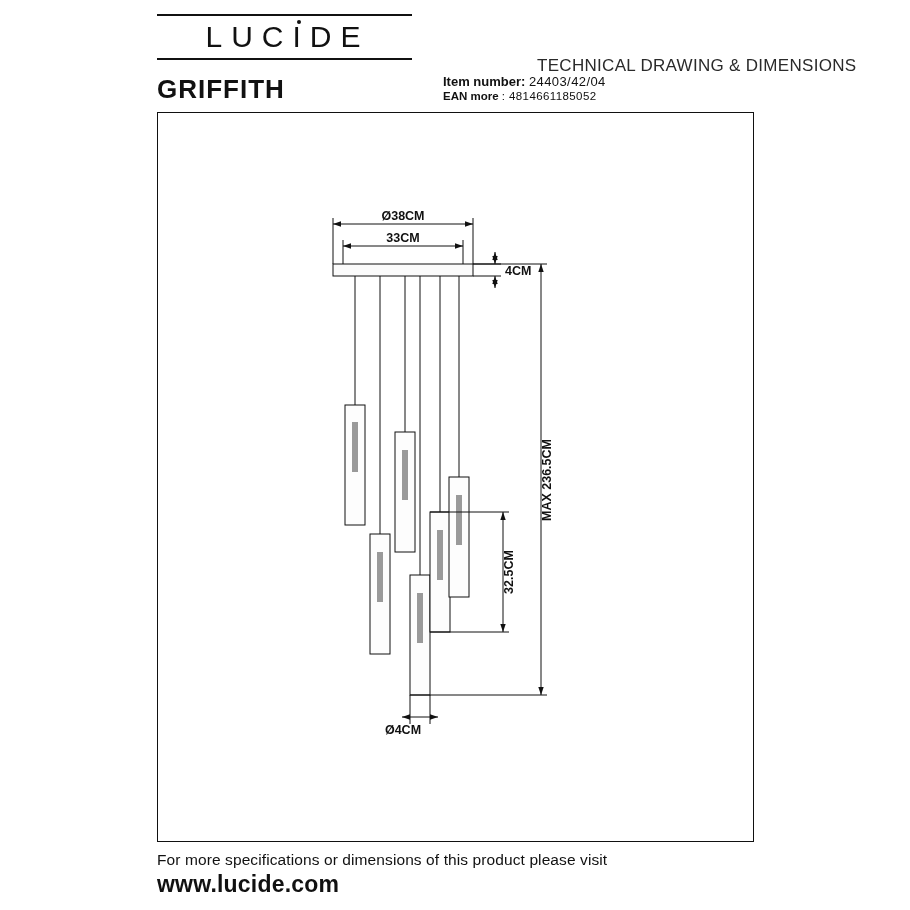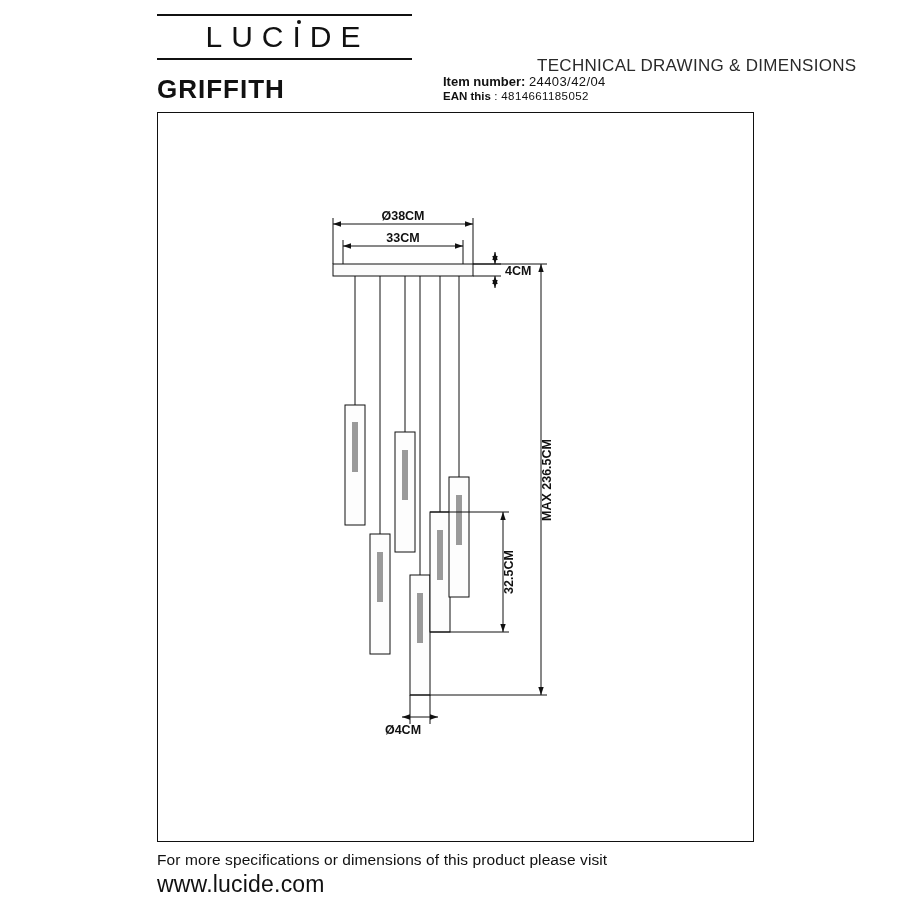--- a/index.html
+++ b/index.html
@@ -112,21 +112,21 @@
     font-size: 15.5px;
     font-weight: 400;
     color: #111;
     letter-spacing: 0.1px;
   }
   .footer-line2 {
     position: absolute;
     left: 157px;
     top: 871px;
     font-size: 23px;
-    font-weight: 400;
+    font-weight: 700;
     color: #111;
     letter-spacing: 0.2px;
   }
 </style>
 </head>
 <body>
 
 <div class="logo-box">
   <span class="logo-text">LUCIDE</span>
 </div>
@@ -134,21 +134,21 @@
 
 <div class="tech-note">TECHNICAL DRAWING &amp; DIMENSIONS</div>
 
 <div class="product-name">GRIFFITH</div>
 
 <div class="item-line">
   <b>Item number:</b>
   <span>24403/42/04</span>
 </div>
 <div class="ean-line">
-  <b>EAN this</b>
+  <b>EAN more</b>
   <span>: 4814661185052</span>
 </div>
 
 <div class="frame"></div>
 
 <div class="drawing">
 <svg width="597" height="730" viewBox="0 0 597 730" xmlns="http://www.w3.org/2000/svg">
   <defs>
     <marker id="arrL" markerWidth="9" markerHeight="9" refX="8" refY="3" orient="auto" markerUnits="strokeWidth">
       <path d="M8,3 L0,0.3 L0,5.7 z" fill="#111"></path>

